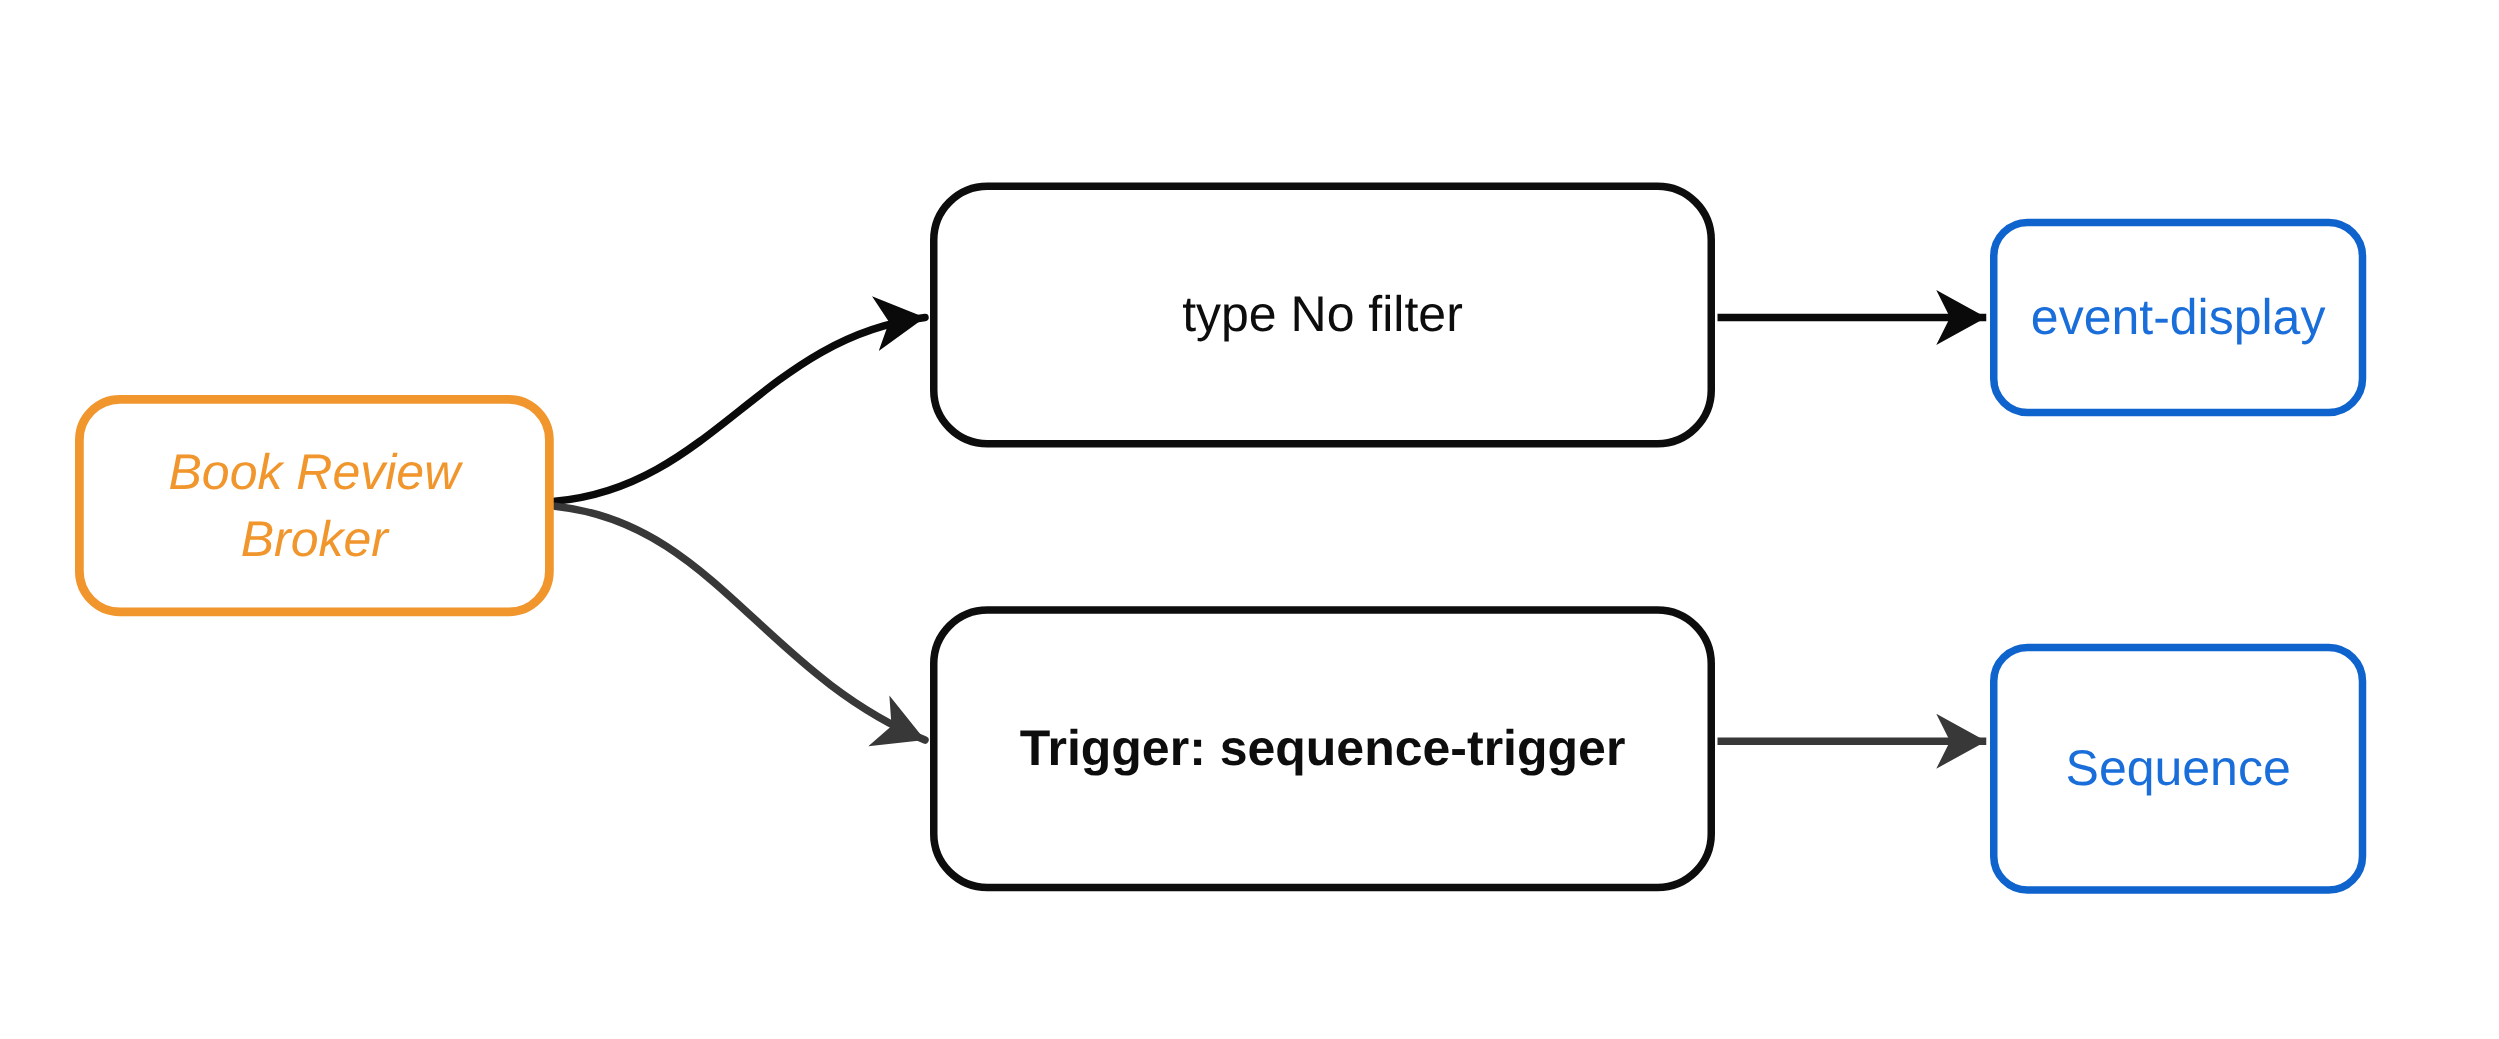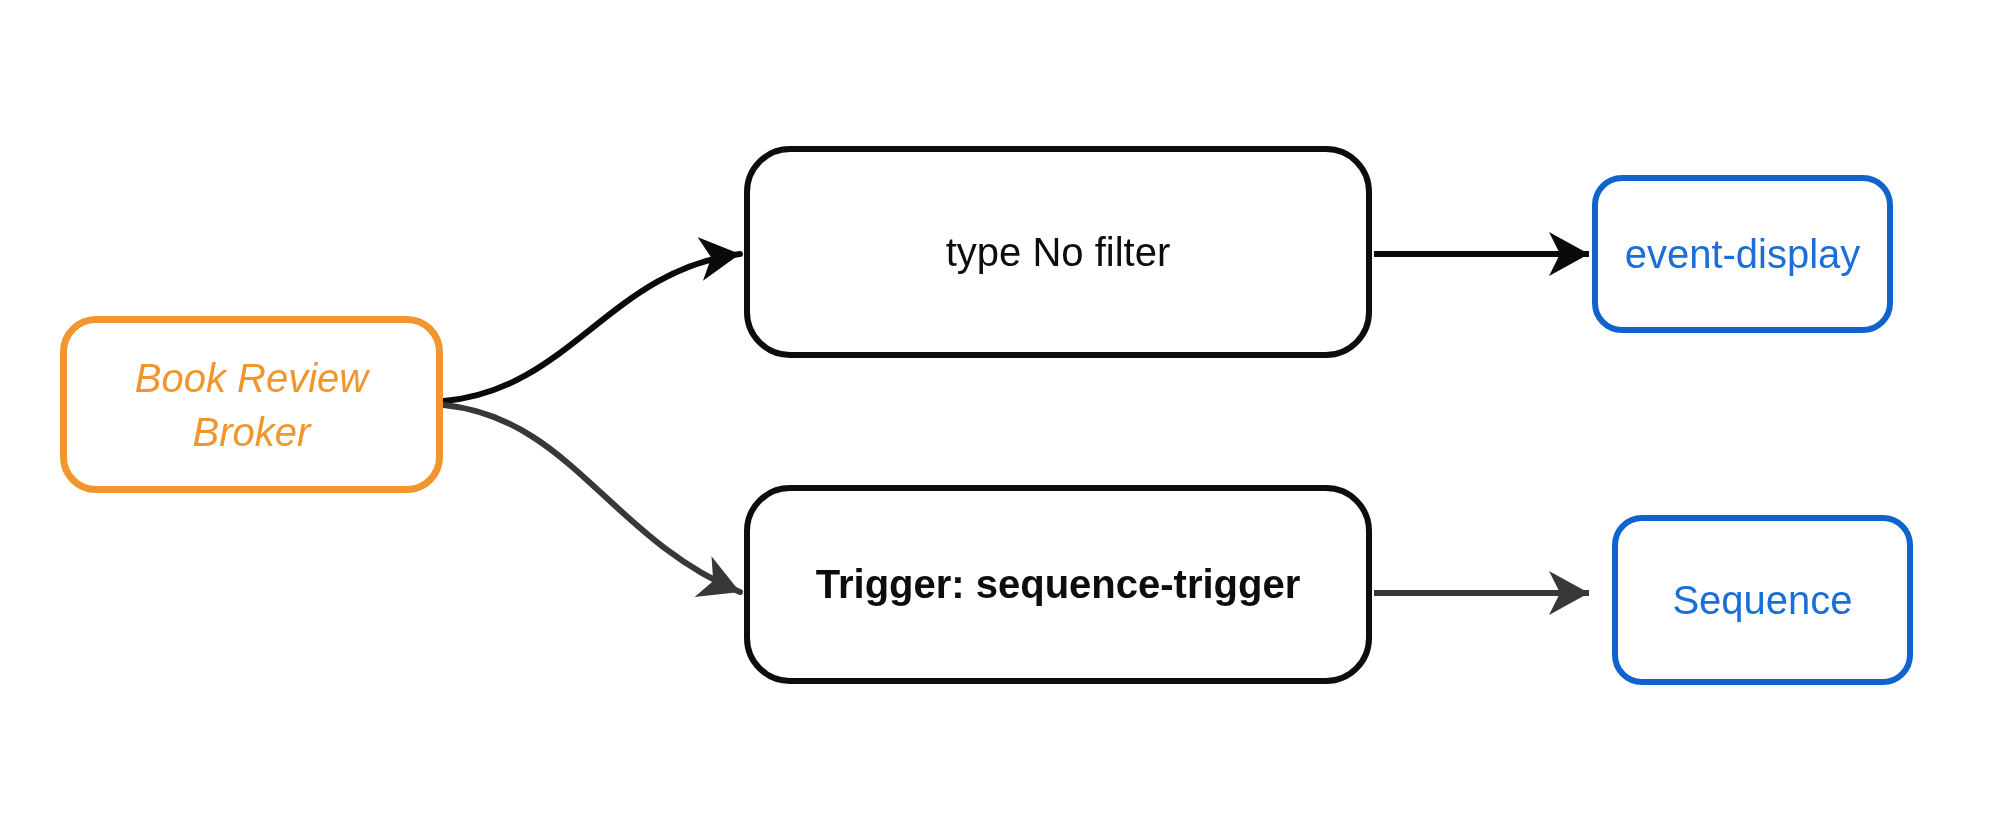--- a/index.html
+++ b/index.html
@@ -43,42 +43,42 @@
     line-height: 54px;
   }
   .node-broker .label {
     width: 300px;
     font-style: italic;
   }
   
   .node-trigger {
     left: 744px;
     width: 628px;
-    height: 199px;
+    height: 228px;
     border: 6px solid #0d0d0d;
     border-radius: 46px;
     color: #0d0d0d;
     font-size: 40px;
     line-height: 53px;
   }
   .node-trigger-log { top: 146px; height: 212px; }
   .node-trigger-sequence { top: 485px; }
   .trigger-title { font-weight: bold; }
   
   .node-target {
     left: 1592px;
     width: 301px;
     border: 6px solid #0f63cd;
     border-radius: 30px;
     color: #1a6eda;
     font-size: 40px;
     line-height: 48px;
   }
   .node-event-display { top: 175px; height: 158px; }
-  .node-sequence { top: 515px; height: 170px; margin-left: 20px; }
+  .node-sequence { top: 515px; height: 200px; }
 </style>
 </head>
 <body>
 
 <div class="stage">
 
   <svg class="edge-layer" width="1999" height="831" viewBox="0 0 1999 831">
     <defs>
       <marker id="head-black" markerUnits="userSpaceOnUse" markerWidth="46" markerHeight="46" refX="40" refY="22" orient="auto">
         <path d="M0,0 L40,22 L0,44 L11,22 Z" fill="#0a0a0a"></path>

